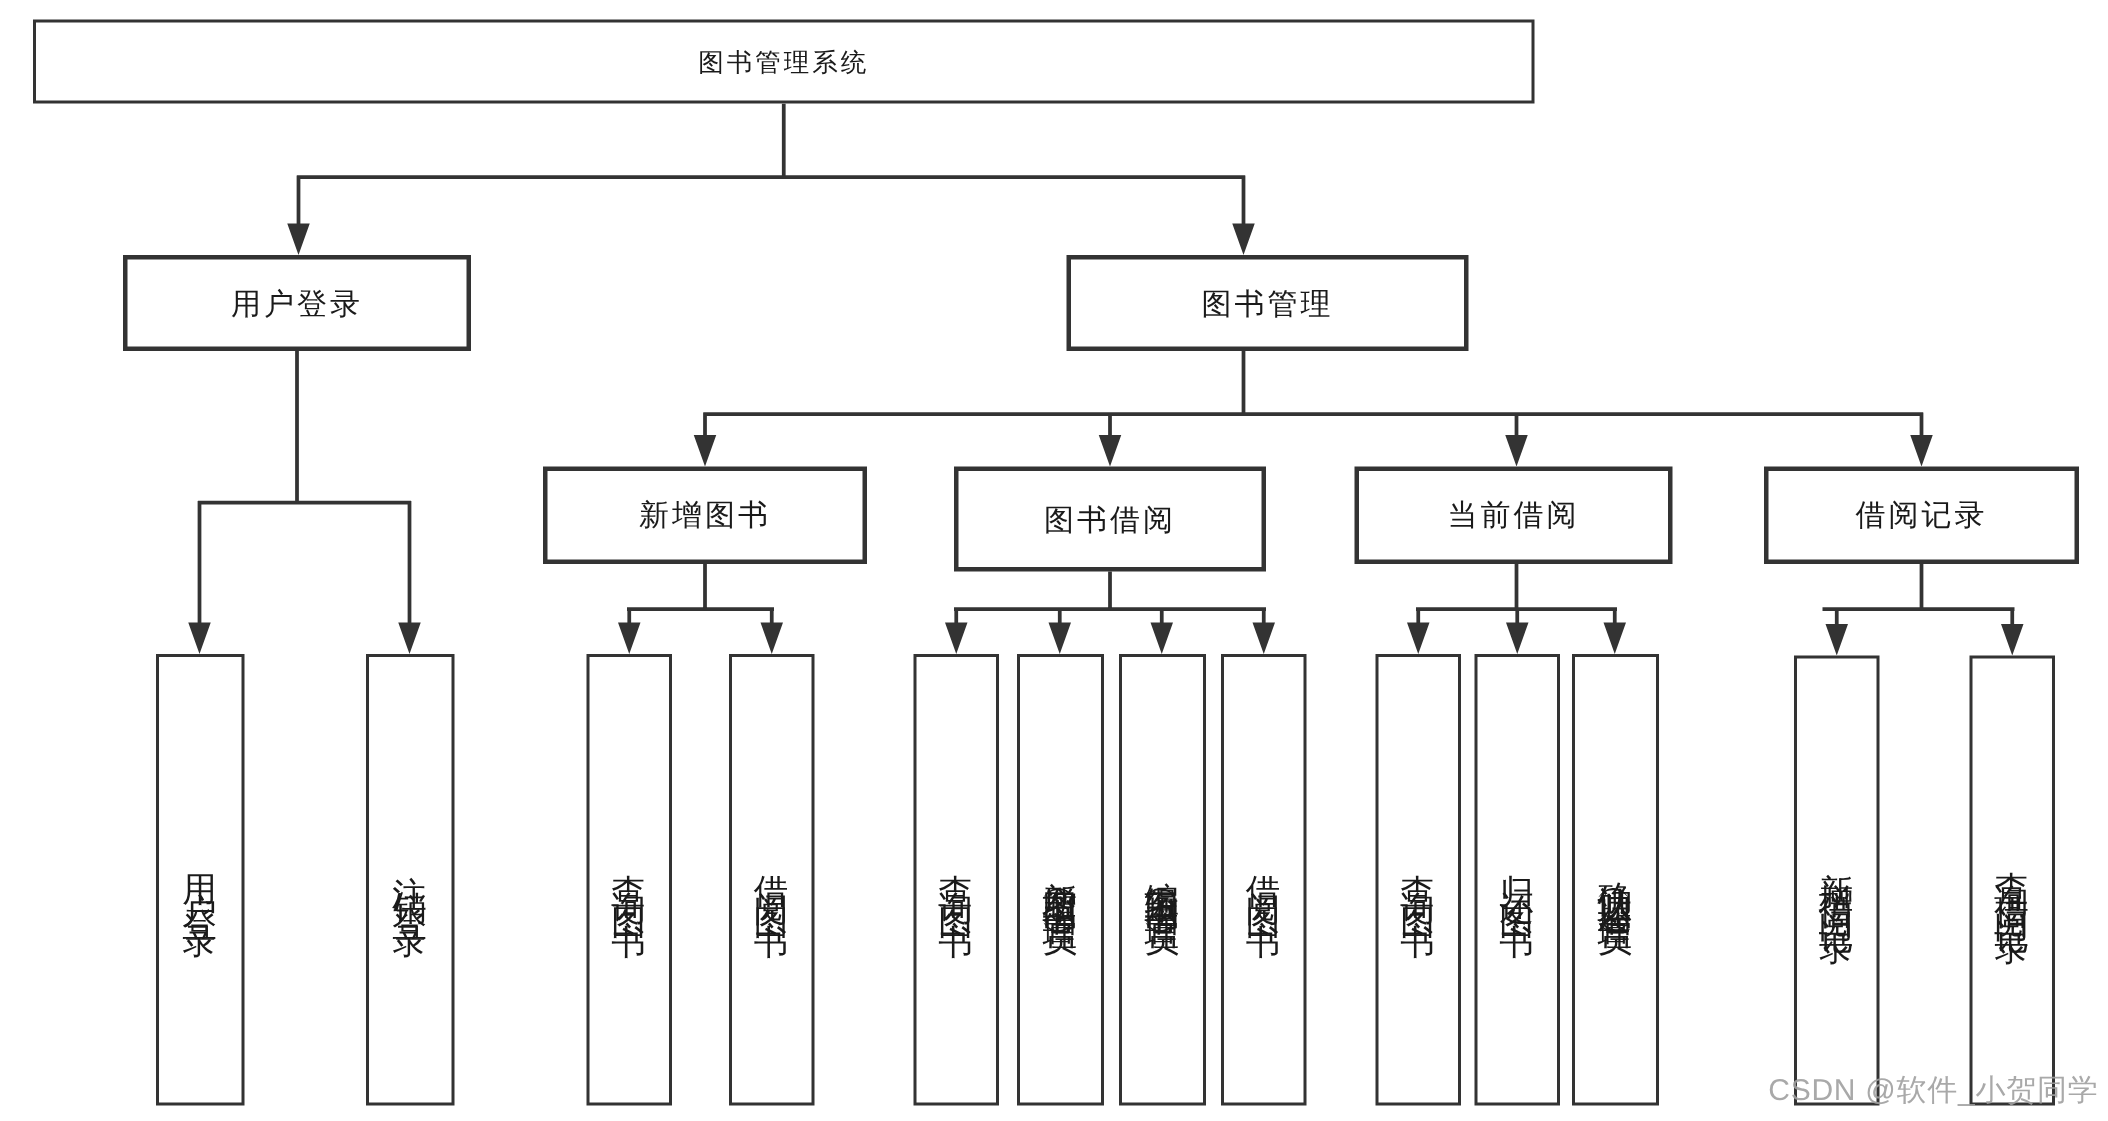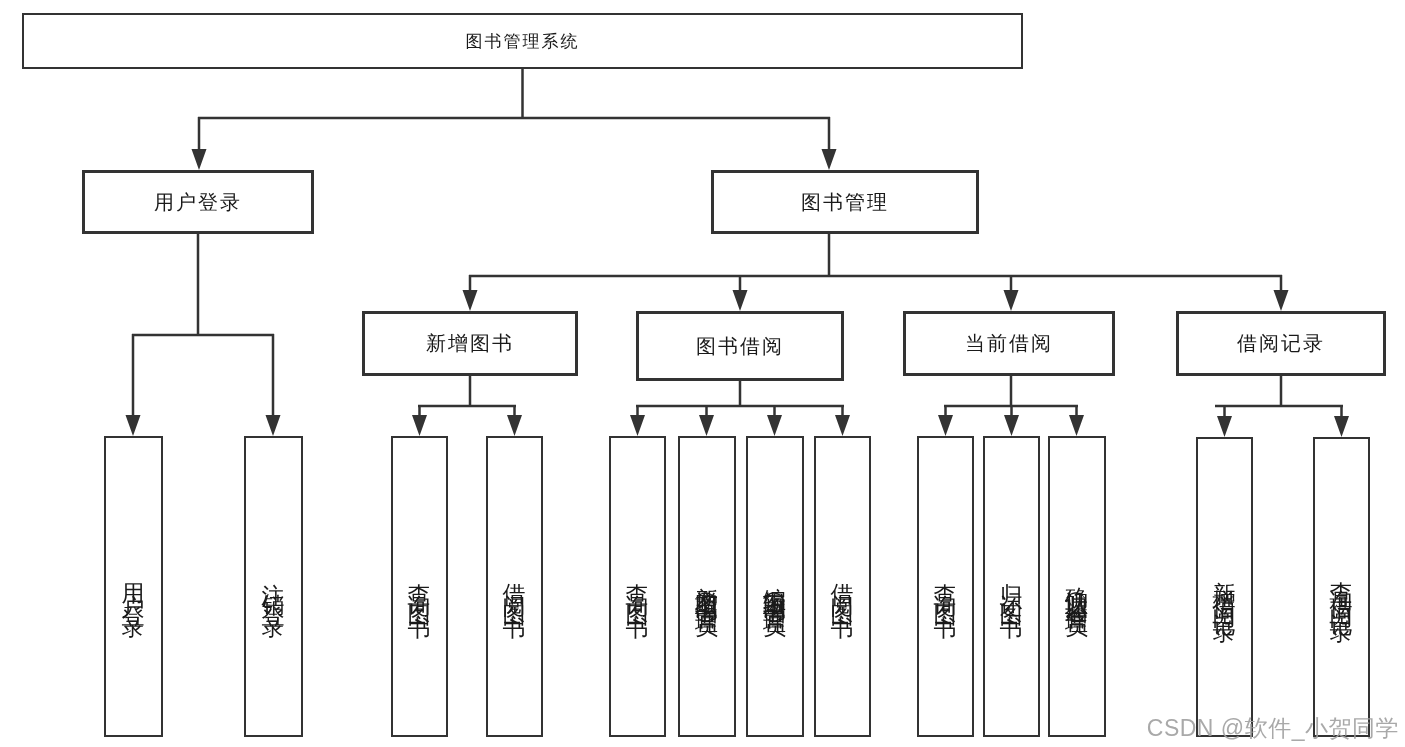--- a/index.html
+++ b/index.html
@@ -63,21 +63,21 @@
     white-space: nowrap;
   }
   .sp4 { letter-spacing: 11px; }
   .sp6 { letter-spacing: 8px; }
   .sp9 { letter-spacing: 4px; }
 
   .watermark {
     position: absolute;
     top: 713px;
     right: 6px;
-    font-size: 23px;
+    font-size: 20px;
     color: var(--watermark);
     letter-spacing: 0.5px;
     z-index: 3;
     opacity: 0.9;
   }
 </style>
 </head>
 <body>
 
 <div class="stage">

